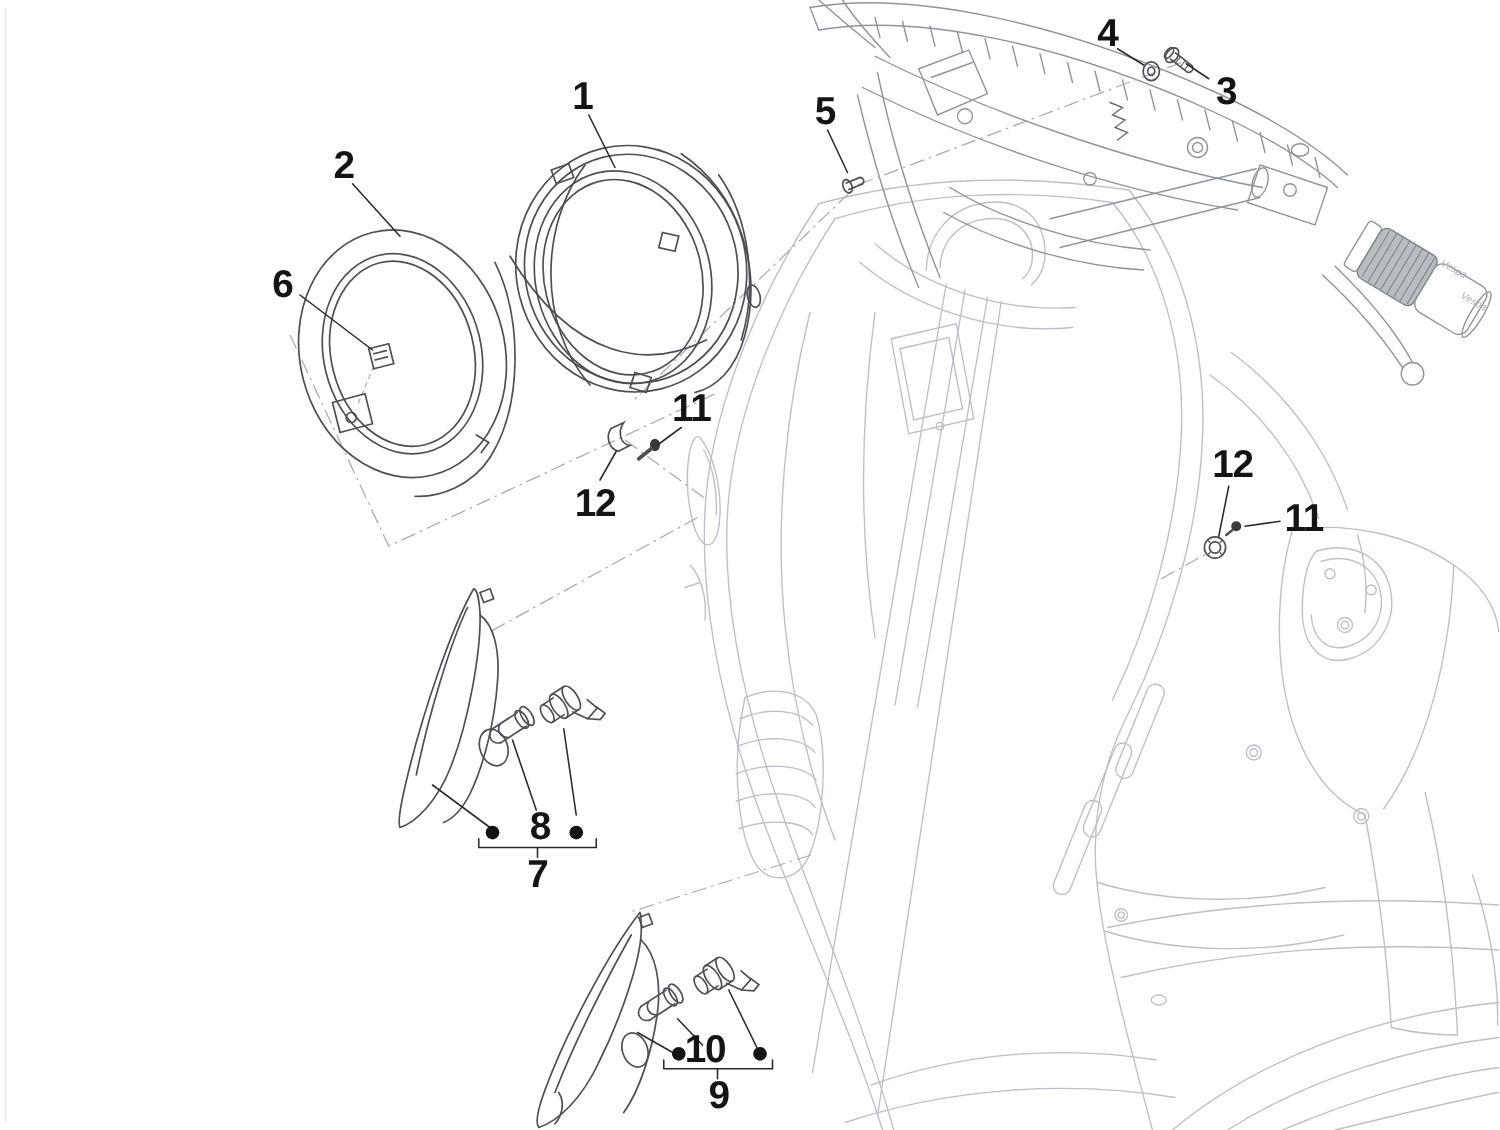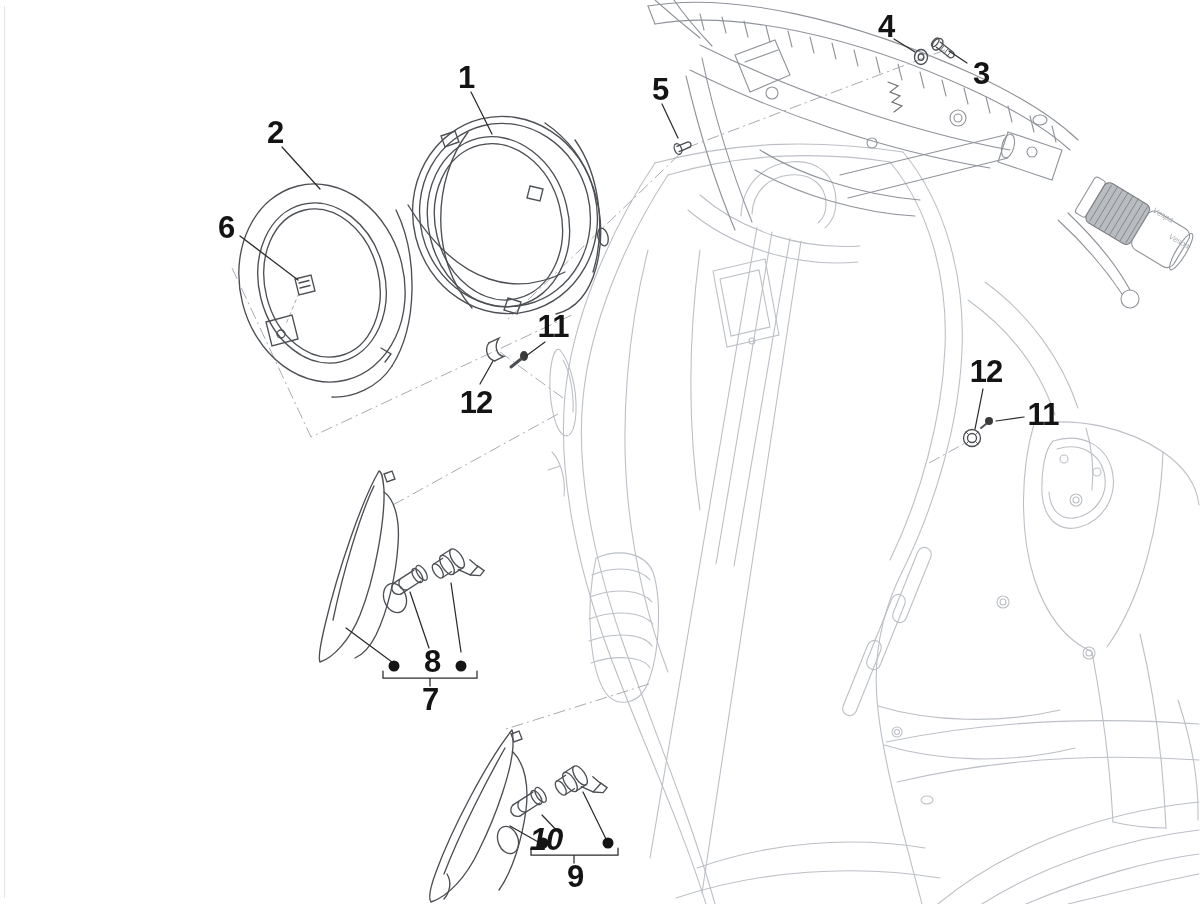--- a/index.html
+++ b/index.html
@@ -308,19 +308,19 @@
   <div id="callouts">
       <span class="callout" style="left: 466px; top: 77px;">1</span>
       <span class="callout" style="left: 275px; top: 132px;">2</span>
       <span class="callout" style="left: 981px; top: 73px;">3</span>
       <span class="callout" style="left: 886px; top: 26px;">4</span>
       <span class="callout" style="left: 660px; top: 89px;">5</span>
       <span class="callout" style="left: 226px; top: 227px;">6</span>
       <span class="callout" style="left: 430px; top: 699px;">7</span>
       <span class="callout" style="left: 432px; top: 661px;">8</span>
       <span class="callout" style="left: 575px; top: 876px;">9</span>
-      <span class="callout" style="left: 546px; top: 839px; font-style: italic;">10</span>
+      <span class="callout" style="left: 564px; top: 839px;">10</span>
       <span class="callout" style="left: 553px; top: 326px;">11</span>
       <span class="callout" style="left: 476px; top: 402px;">12</span>
       <span class="callout" style="left: 986px; top: 371px;">12</span>
       <span class="callout" style="left: 1043px; top: 414px;">11</span>
     </div>
 </div>
 
 </body></html>

